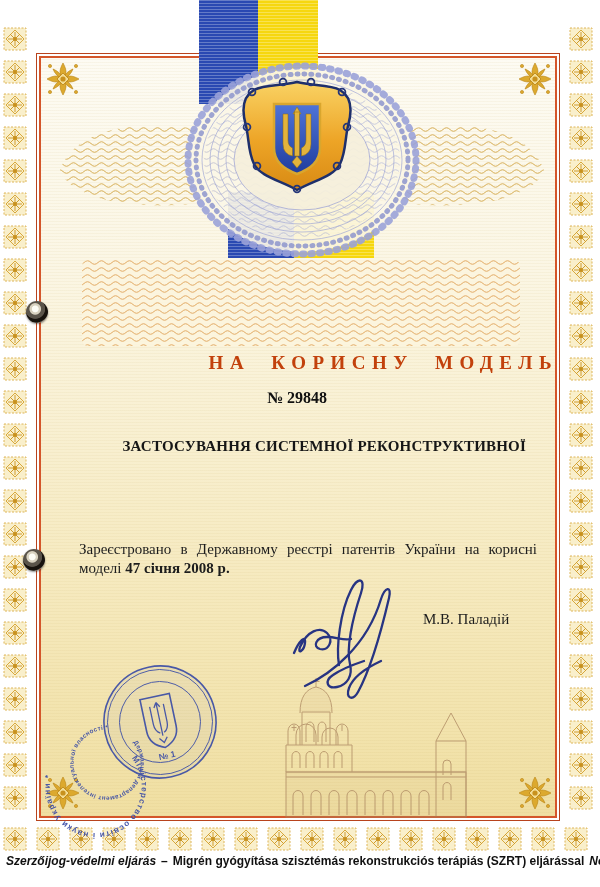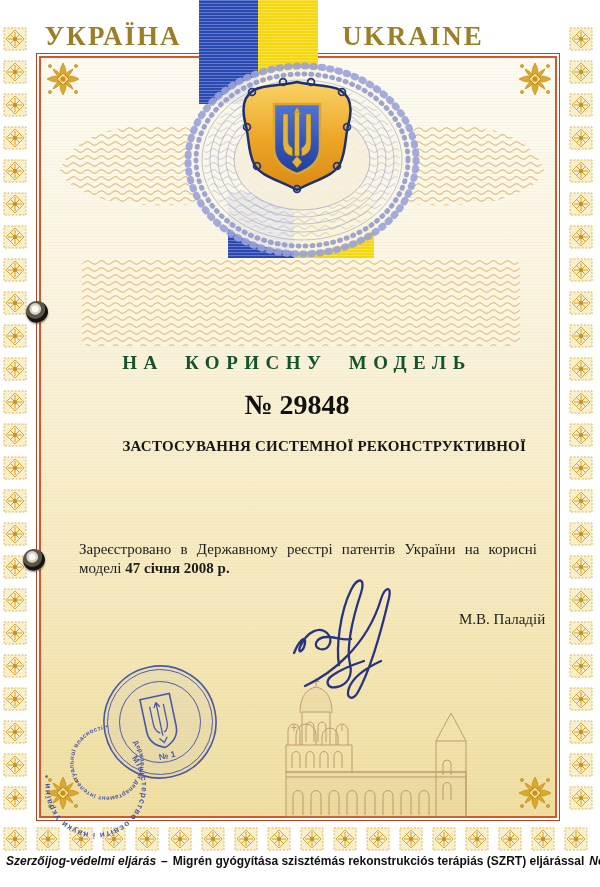--- a/index.html
+++ b/index.html
@@ -29,29 +29,29 @@
   .ribbon-bottom{left:228px;top:192px;width:146px;height:66px;
       background:linear-gradient(90deg,#2a49b2 0 66px,#f6d70e 66px 100%);}
 
   .decor{position:absolute;inset:0;z-index:3;pointer-events:none;}
 
   .txt{position:absolute;z-index:4;}
   .hdr{top:21px;width:170px;text-align:center;font-weight:bold;font-size:27px;
        letter-spacing:2px;color:#9c7e26;}
   .patent-word{left:36px;top:266px;width:522px;text-align:center;margin-left:0;
        font-size:45px;font-weight:bold;letter-spacing:22px;text-indent:22px;color:#c13917;}
-  .subtitle{left:36px;top:352px;width:522px;text-align:center;font-weight:bold;
-       font-size:19px;letter-spacing:6.5px;word-spacing:10px;color:#14532d;}
+  .subtitle{left:36px;top:352px;width:522px;text-align:right;font-weight:bold;
+       font-size:19px;letter-spacing:6.5px;word-spacing:10px;color:#c2410c;}
   .number{left:36px;top:389px;width:522px;text-align:center;font-weight:bold;
-       font-size:28px;color:#111;}
+       font-size:16px;color:#111;}
   .inv-title{left:52px;top:436px;width:474px;text-align:right;font-weight:bold;
        font-size:15px;line-height:20px;letter-spacing:.2px;color:#161616;}
   .para{left:79px;width:458px;font-size:15px;line-height:18.5px;text-align:justify;color:#1d1d1d;}
   .sig-label{left:79px;top:609px;width:240px;font-size:15px;line-height:19px;color:#1d1d1d;}
-  .sig-name{left:423px;top:611px;font-size:15px;color:#1d1d1d;margin-left:36px;}
+  .sig-name{left:423px;top:611px;font-size:15px;color:#1d1d1d;}
 
   .eyelet{position:absolute;width:22px;height:22px;border-radius:50%;z-index:6;
     background:radial-gradient(circle at 42% 36%, #fdfdf6 0 16%, #d8d2c0 20% 28%,
        #5a544a 33% 50%, #17130e 54% 70%, #7a7264 75% 83%, #2e2a22 87% 100%);
     box-shadow:0 1px 2px rgba(0,0,0,.45);}
 
   .footer{position:absolute;left:6px;right:6px;top:854px;z-index:4;display:flex;
     align-items:flex-end;gap:5px;font-family:"Liberation Sans",sans-serif;
     font-size:12px;font-weight:bold;color:#101010;white-space:nowrap;}
   .footer .it{font-style:italic;}
@@ -608,22 +608,20 @@
       <path d="M-15,-26 H15 V7 C15,17 8,23 0,26 C-8,23 -15,17 -15,7 Z" fill="none" stroke="#3b4da6" stroke-width="1.6"></path>
       <g fill="none" stroke="#3b4da6" stroke-width="1.3">
         <path d="M0,-20 V14 M0,-20 L-3,-15 M0,-20 L3,-15"></path>
         <path d="M-7,-17 V1 Q-7,8 -2,11 M7,-17 V1 Q7,8 2,11"></path>
         <path d="M-4,16 L0,21 L4,16"></path>
       </g>
       <text x="0" y="37" text-anchor="middle" font-family="Liberation Sans, sans-serif" font-size="8.5" font-weight="bold" fill="#3b4da6">№ 1</text>
     </g>
   </svg>
 
-  <div class="txt hdr" style="left:28px;">УКРАЇНА</div>
-  <div class="txt hdr" style="left:328px;">UKRAINE</div>
 
   <div class="txt subtitle">НА КОРИСНУ МОДЕЛЬ</div>
   <div class="txt number">№ 29848</div>
   <div class="txt inv-title">
     <div>ЗАСТОСУВАННЯ СИСТЕМНОЇ РЕКОНСТРУКТИВНОЇ</div>
   </div>
 
   <div class="txt para" style="top:540px;"><span>Зареєстровано в Державному реєстрі патентів України на корисні моделі</span> <b>47 січня 2008 р.</b></div>
 
   <div class="txt sig-name">М.В. Паладій</div>

